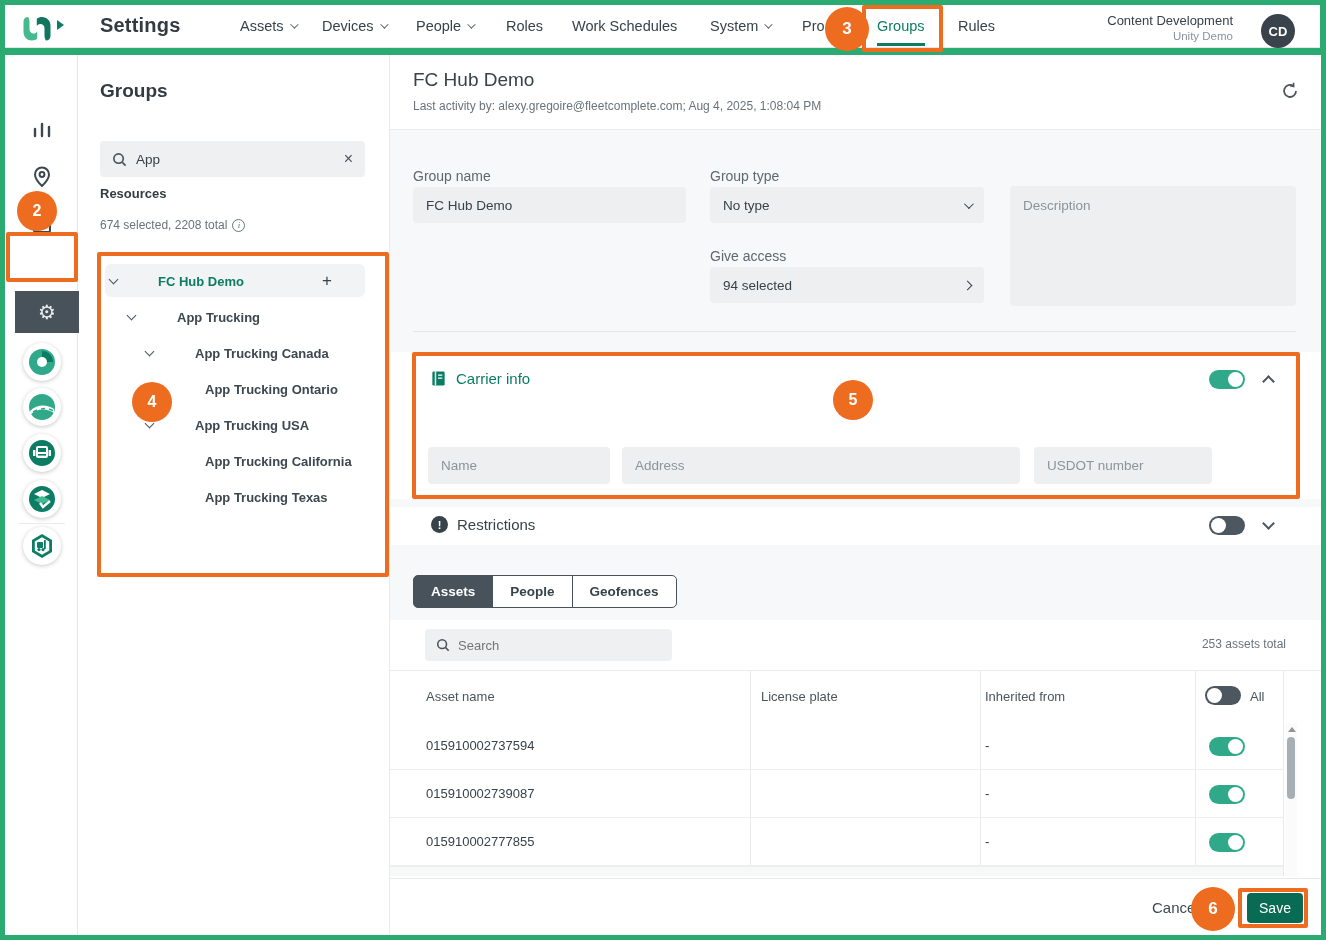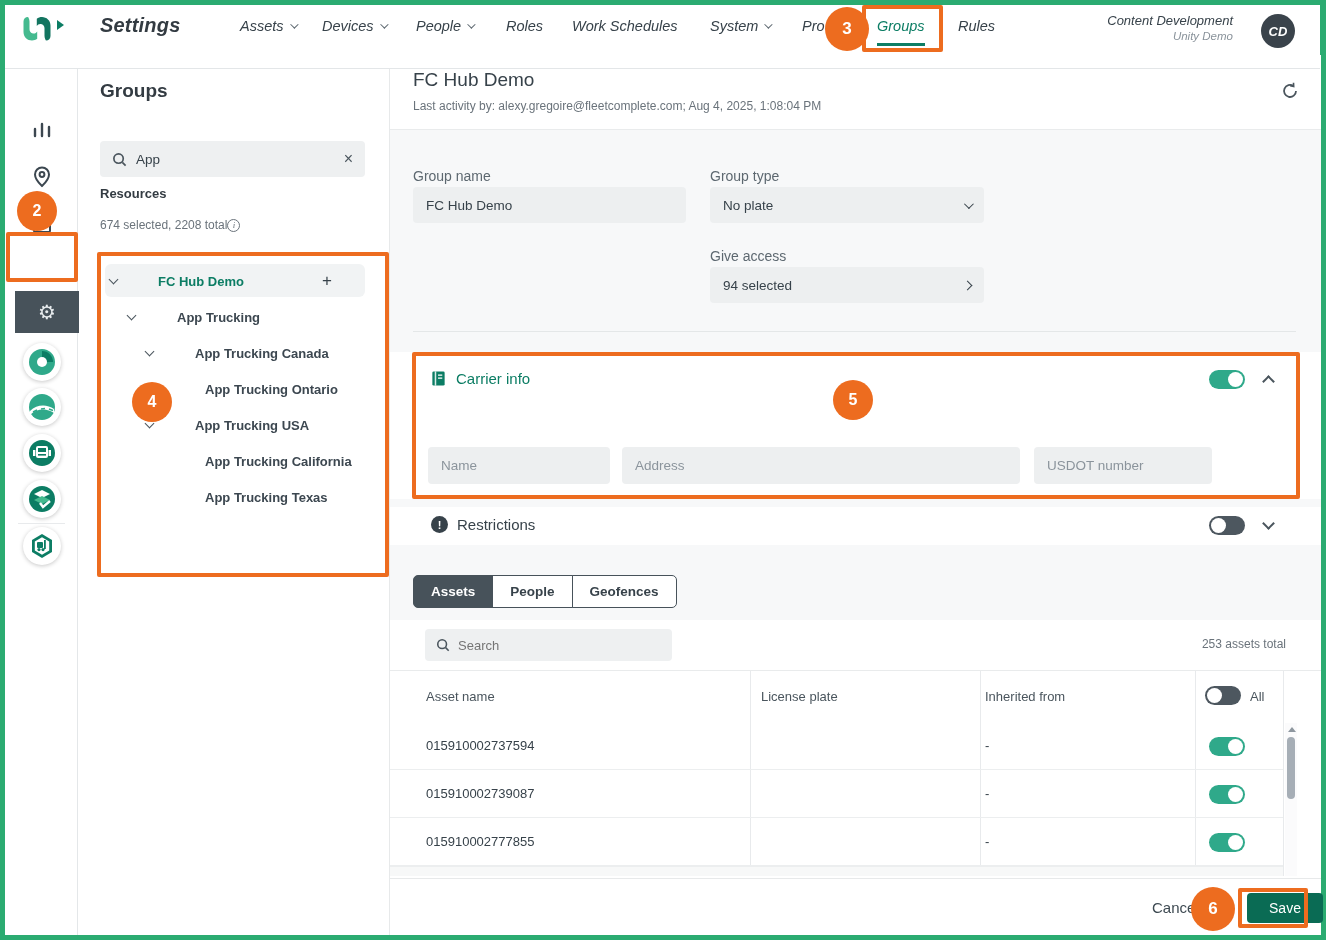--- a/index.html
+++ b/index.html
@@ -1,21 +1,21 @@
 <!DOCTYPE html>
 <html><head>
 <meta charset="utf-8">
 <style>
   * { margin:0; padding:0; box-sizing:border-box; }
   body { font-family:"Liberation Sans", sans-serif; background:#dfe3e6; }
   .page { position:relative; width:1326px; height:940px; background:#2BAB71; overflow:hidden; }
   .abs { position:absolute; }
 
   
-  .topbar { left:5px; top:5px; width:1315px; height:64px; background:#fff; border-bottom:1px solid #e3e6e8; z-index:2;font-style:italic; }
+  .topbar { left:5px; top:5px; width:1315px; height:43px; background:#fff; border-bottom:1px solid #e3e6e8; z-index:2; }
   .logo-wrap { left:15px; top:7px; width:60px; height:38px; }
   .expand-arrow { left:52px; top:15px; width:0; height:0; border-left:7px solid #0C7D64; border-top:5px solid transparent; border-bottom:5px solid transparent; }
   .app-title { left:95px; top:9px; font-size:20px; font-weight:700; color:#333B42; letter-spacing:.2px; }
   .nav-item { position:absolute; top:13px; font-size:14.5px; color:#37424A; cursor:pointer; white-space:nowrap; }
   .nav-item .chev { display:inline-block; width:6px; height:6px; border-right:1.6px solid #5a656d; border-bottom:1.6px solid #5a656d; transform:rotate(45deg) translateY(-2px); margin-left:6px; margin-bottom:2px; }
   .nav-item.active { color:#0C7D64; font-weight:400; }
   .nav-item.active::after { content:''; position:absolute; left:0; right:0; bottom:-12px; height:3px; background:#0C7D64; }
   .nav-item:nth-child(1){left:235px}.nav-item:nth-child(2){left:317px}.nav-item:nth-child(3){left:411px}
   .nav-item:nth-child(4){left:501px}.nav-item:nth-child(5){left:567px}.nav-item:nth-child(6){left:705px}
   .nav-item:nth-child(7){left:797px}.nav-item:nth-child(8){left:872px}.nav-item:nth-child(9){left:953px}
@@ -31,21 +31,21 @@
   .app-badge { width:38px; height:38px; border-radius:50%; background:#fff; box-shadow:0 1px 4px rgba(0,0,0,.22); display:flex; align-items:center; justify-content:center; }
   .side-divider { left:13px; top:468px; width:47px; height:1px; background:#e8eaec; }
 
   
   .groups-panel { left:78px; top:55px; width:312px; height:880px; background:#fff; border-right:1px solid #e7e9ea; }
   .groups-title { left:100px; top:80px; font-size:19px; font-weight:700; color:#333B42; }
   .search-box { left:100px; top:141px; width:265px; height:36px; background:#eef0f1; border-radius:4px; display:flex; align-items:center; padding:0 12px; }
   .search-box input { flex:1; border:none; background:transparent; outline:none; font-size:13.5px; color:#37424A; font-family:inherit; margin-left:9px; }
   .clear-x { font-size:16px; color:#4a555d; cursor:pointer; line-height:1; }
   .resources-label { left:100px; top:186px; font-size:13px; font-weight:700; color:#333B42; }
-  .resources-meta { left:100px; top:218px; font-size:12px; color:#6A737B; display:flex; align-items:center; }
+  .resources-meta { left:100px; top:218px; font-size:12px; color:#6A737B; display:flex; align-items:center; gap:5px; }
   .info-icon { width:13px; height:13px; border:1px solid #6A737B; border-radius:50%; font-size:9px; display:inline-flex; align-items:center; justify-content:center; color:#6A737B; font-style:italic; font-family:"Liberation Serif", serif; }
   .tree { left:97px; top:263px; width:292px; }
   .tree-row { position:relative; height:36px; display:flex; align-items:center; font-size:13px; font-weight:700; color:#3c4750; cursor:pointer; }
   .tree-row .row-bg { display:none; }
   .tree-row.selected .row-bg { display:block; position:absolute; left:8px; right:24px; top:1px; bottom:2px; background:#f1f3f4; border-radius:6px; }
   .tree-row.selected .tree-label { color:#0C7D64; }
   .tree-chev { position:absolute; width:7px; height:7px; border-right:1.8px solid #4a555d; border-bottom:1.8px solid #4a555d; transform:rotate(45deg); top:13px; }
   .tree-row.lvl0 .tree-chev{left:13px} .tree-row.lvl1 .tree-chev{left:31px} .tree-row.lvl2 .tree-chev{left:49px}
   .tree-label { position:relative; }
   .tree-row.lvl0 .tree-label{margin-left:61px} .tree-row.lvl1 .tree-label{margin-left:80px}
@@ -96,21 +96,21 @@
   .cell-asset { position:absolute; left:36px; top:16px; font-size:13px; color:#37424A; }
   .cell-dash { position:absolute; left:595px; top:16px; font-size:13px; color:#37424A; }
   .row-toggle { left:819px; top:15px; }
   .partial-row { left:390px; top:866px; width:893px; height:10px; background:#f7f8f8; border-top:1px solid #eceeef; }
   .scrollbar-track { left:1285px; top:723px; width:12px; height:153px; background:#fbfbfc; }
   .scroll-arrow { position:absolute; left:3px; top:4px; width:0; height:0; border-left:4px solid transparent; border-right:4px solid transparent; border-bottom:5px solid #8e979f; }
   .scroll-thumb { position:absolute; left:2px; top:14px; width:8px; height:62px; background:#a6aeb6; border-radius:4px; }
 
   .footer { left:390px; top:878px; width:931px; height:57px; background:#fff; border-top:1px solid #e7e9ea; }
   .cancel-btn { left:1152px; top:899px; font-size:15px; color:#3E4A52; cursor:pointer; }
-  .save-btn { left:1247px; top:893px; width:76px; height:30px; background:#0A6B54; color:#fff; font-size:14px; border:none; border-radius:4px; cursor:pointer; font-family:inherit; }
+  .save-btn { left:1247px; top:893px; width:56px; height:30px; background:#0A6B54; color:#fff; font-size:14px; border:none; border-radius:4px; cursor:pointer; font-family:inherit; }
 
   
   .ann-box { position:absolute; border:4px solid #ED6C1F; z-index:20; border-radius:2px; pointer-events:none; }
   .ann-badge { position:absolute; background:#ED6C1F; border-radius:50%; color:#fff; font-weight:700; display:flex; align-items:center; justify-content:center; z-index:21; }
   .box-gear { left:6px; top:232px; width:72px; height:50px; }
   .box-groups { left:862px; top:5px; width:81px; height:47px; }
   .box-tree { left:97px; top:252px; width:292px; height:325px; }
   .box-carrier { left:412px; top:352px; width:888px; height:147px; }
   .box-save { left:1238px; top:888px; width:70px; height:40px; }
   .badge-2 { left:17px; top:191px; width:40px; height:40px; font-size:16px; }
@@ -316,22 +316,25 @@
         <path d="M13.5 1.8 L13.7 5.4 L10.2 4.6" stroke-width="1.6"></path>
     </svg>
   </div>
 
   <div class="fld-label" style="left:413px; top:168px">Group name</div>
   <div class="fld" style="left:413px; top:187px; width:273px; height:36px">
     <span>FC Hub Demo</span>
   </div>
   <div class="fld-label" style="left:710px; top:168px">Group type</div>
   <div class="fld" style="left:710px; top:187px; width:274px; height:36px">
-    <span>No plate</span>
+    <span>No type</span>
     <span class="chev-d"></span>
+  </div>
+  <div class="abs desc-fld">
+    <span>Description</span>
   </div>
   <div class="fld-label" style="left:710px; top:248px">Give access</div>
   <div class="fld" style="left:710px; top:267px; width:274px; height:36px">
     <span>94 selected</span>
     <span class="chev-r"></span>
   </div>
   <div class="abs form-divider"></div>
 
   <div class="abs carrier-band"></div>
   <div class="section-title" style="left:430px; top:370px; color:#0C7D64;">

